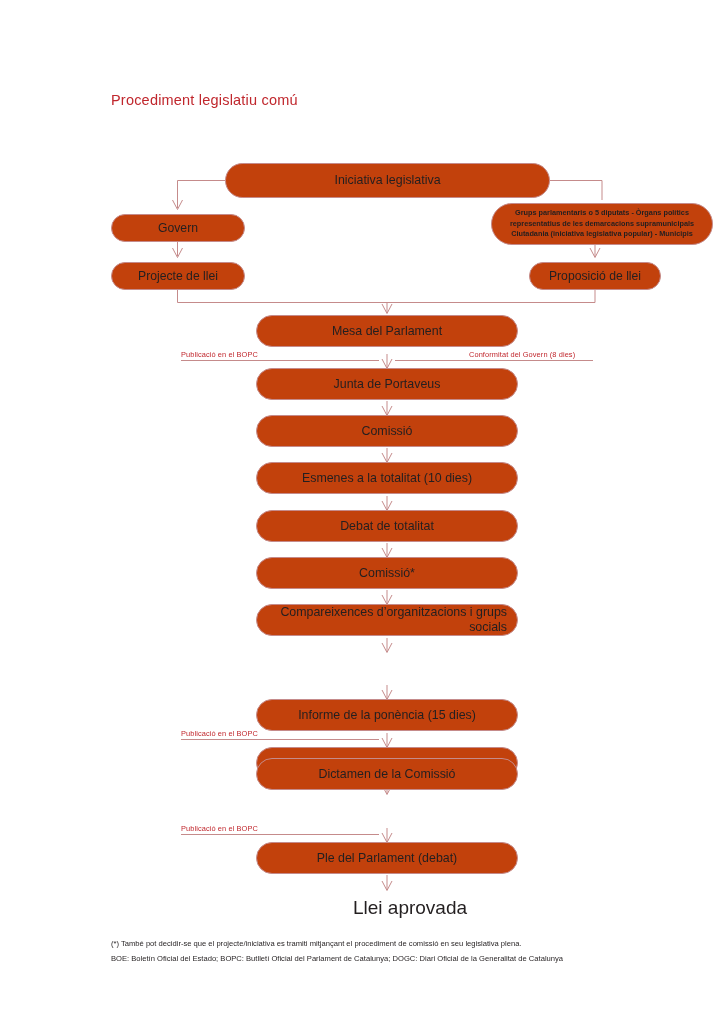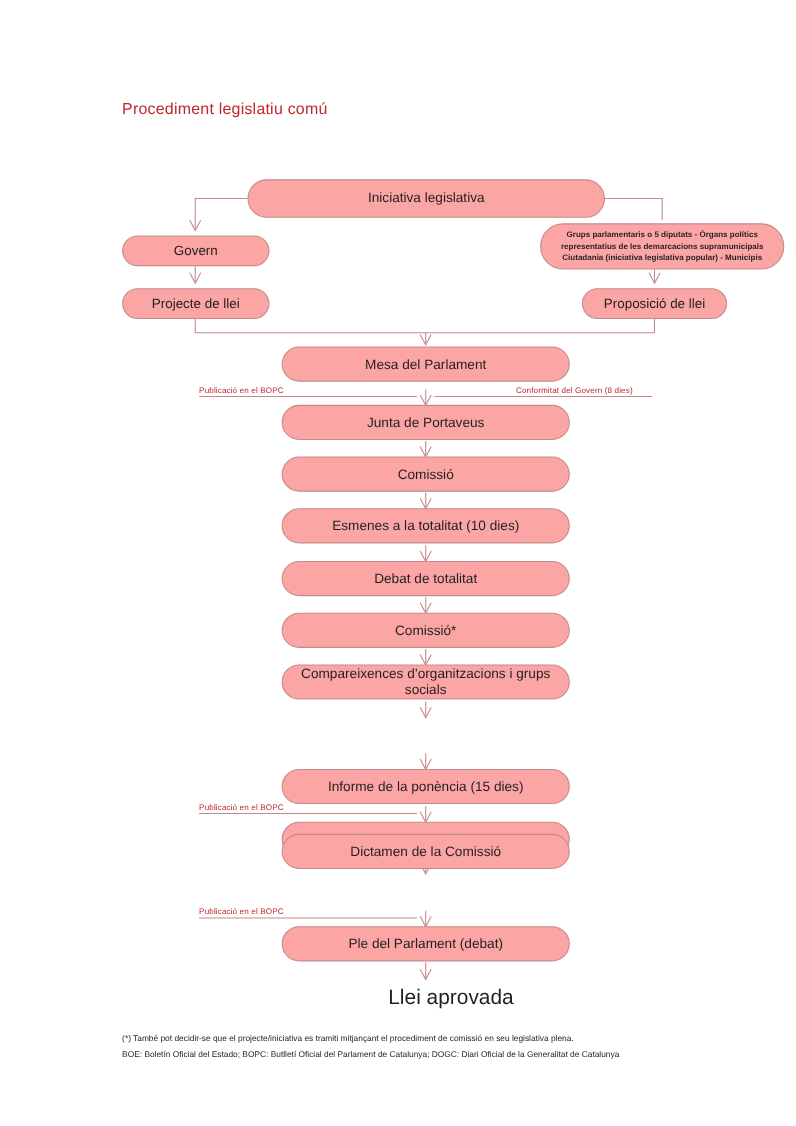--- a/index.html
+++ b/index.html
@@ -45,39 +45,40 @@
     color: #c0272d;
     white-space: nowrap;
   }
 
   
   .node {
     position: absolute;
     box-sizing: border-box;
     border: 1px solid #c58b8b;
     border-radius: 999px;
-    background: #fca5a5;
+    background: #c2410c;
     display: flex;
     align-items: center;
     justify-content: center;
     text-align: center;
     color: #231f20;
   }
   .node .node-label {
     display: block;
     line-height: 1.18;
     padding: 0 10px;
   }
 
   
   .node-stage {
     left: 208px;
     width: 262px;
     height: 32px;
     font-size: 12.4px;
+    text-align: right;
   }
   
   .node-sources {
     left: 443px;
     top: 203px;
     width: 222px;
     height: 42px;
     font-size: 7.3px;
     border-radius: 26px;
   }

